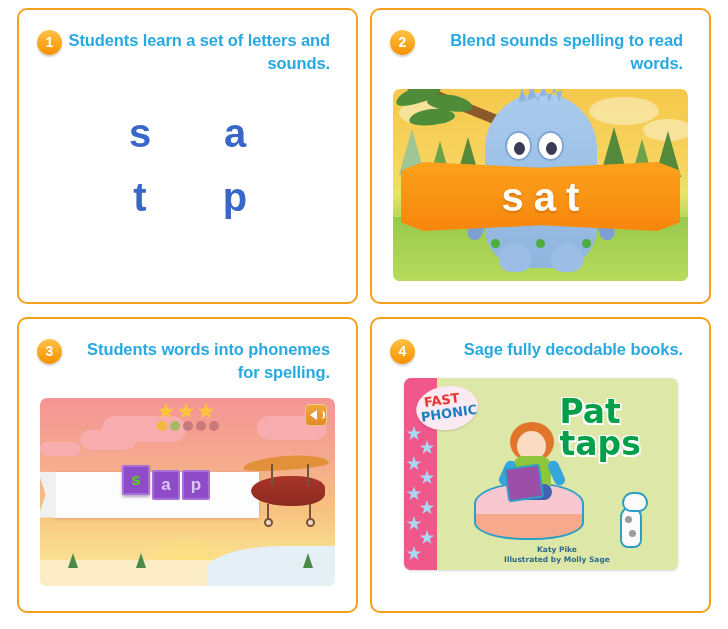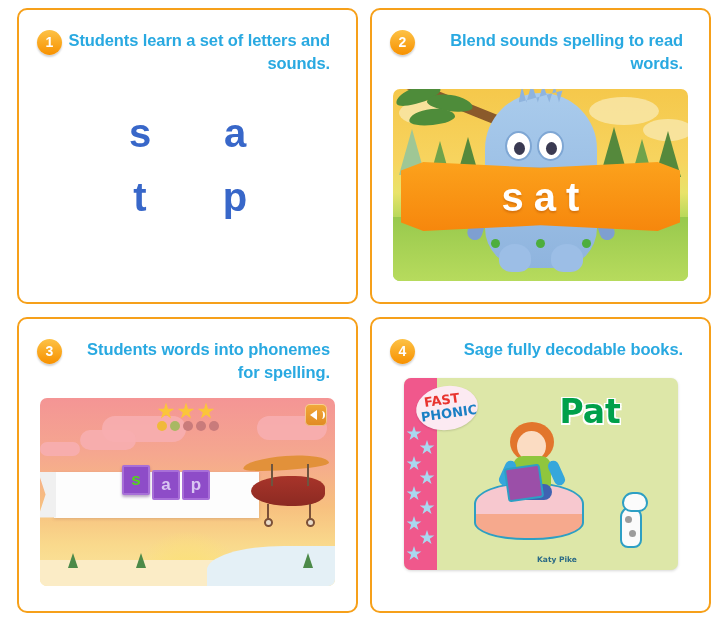--- a/index.html
+++ b/index.html
@@ -655,20 +655,21 @@
         <div class="spine-star" style="left:3px;  top:168px;"></div>
       </div>
 
       <div class="logo4">
         <span class="l1">FAST</span>
         <span class="l2">PHONICS</span>
       </div>
 
       <div class="booktitle4">
         <div>Pat</div>
+        <div>taps</div>
       </div>
 
       <div class="cushion4"></div>
 
       <div class="girl4">
         <div class="g-hair"></div>
         <div class="g-face"></div>
         <div class="g-body"></div>
         <div class="g-legs"></div>
         <div class="g-arm" style="left:-2px; top:38px; transform:rotate(24deg);"></div>
@@ -679,17 +680,18 @@
       <div class="dog4">
         <div class="d-body">
           <div class="d-spot" style="left:3px; top:8px;"></div>
           <div class="d-spot" style="left:7px; top:22px;"></div>
         </div>
         <div class="d-head"></div>
       </div>
 
       <div class="credits4">
         <div>Katy Pike</div>
+        <div>Illustrated by Molly Sage</div>
       </div>
     </div>
   </div>
 
 </div>
 
 </body></html>

